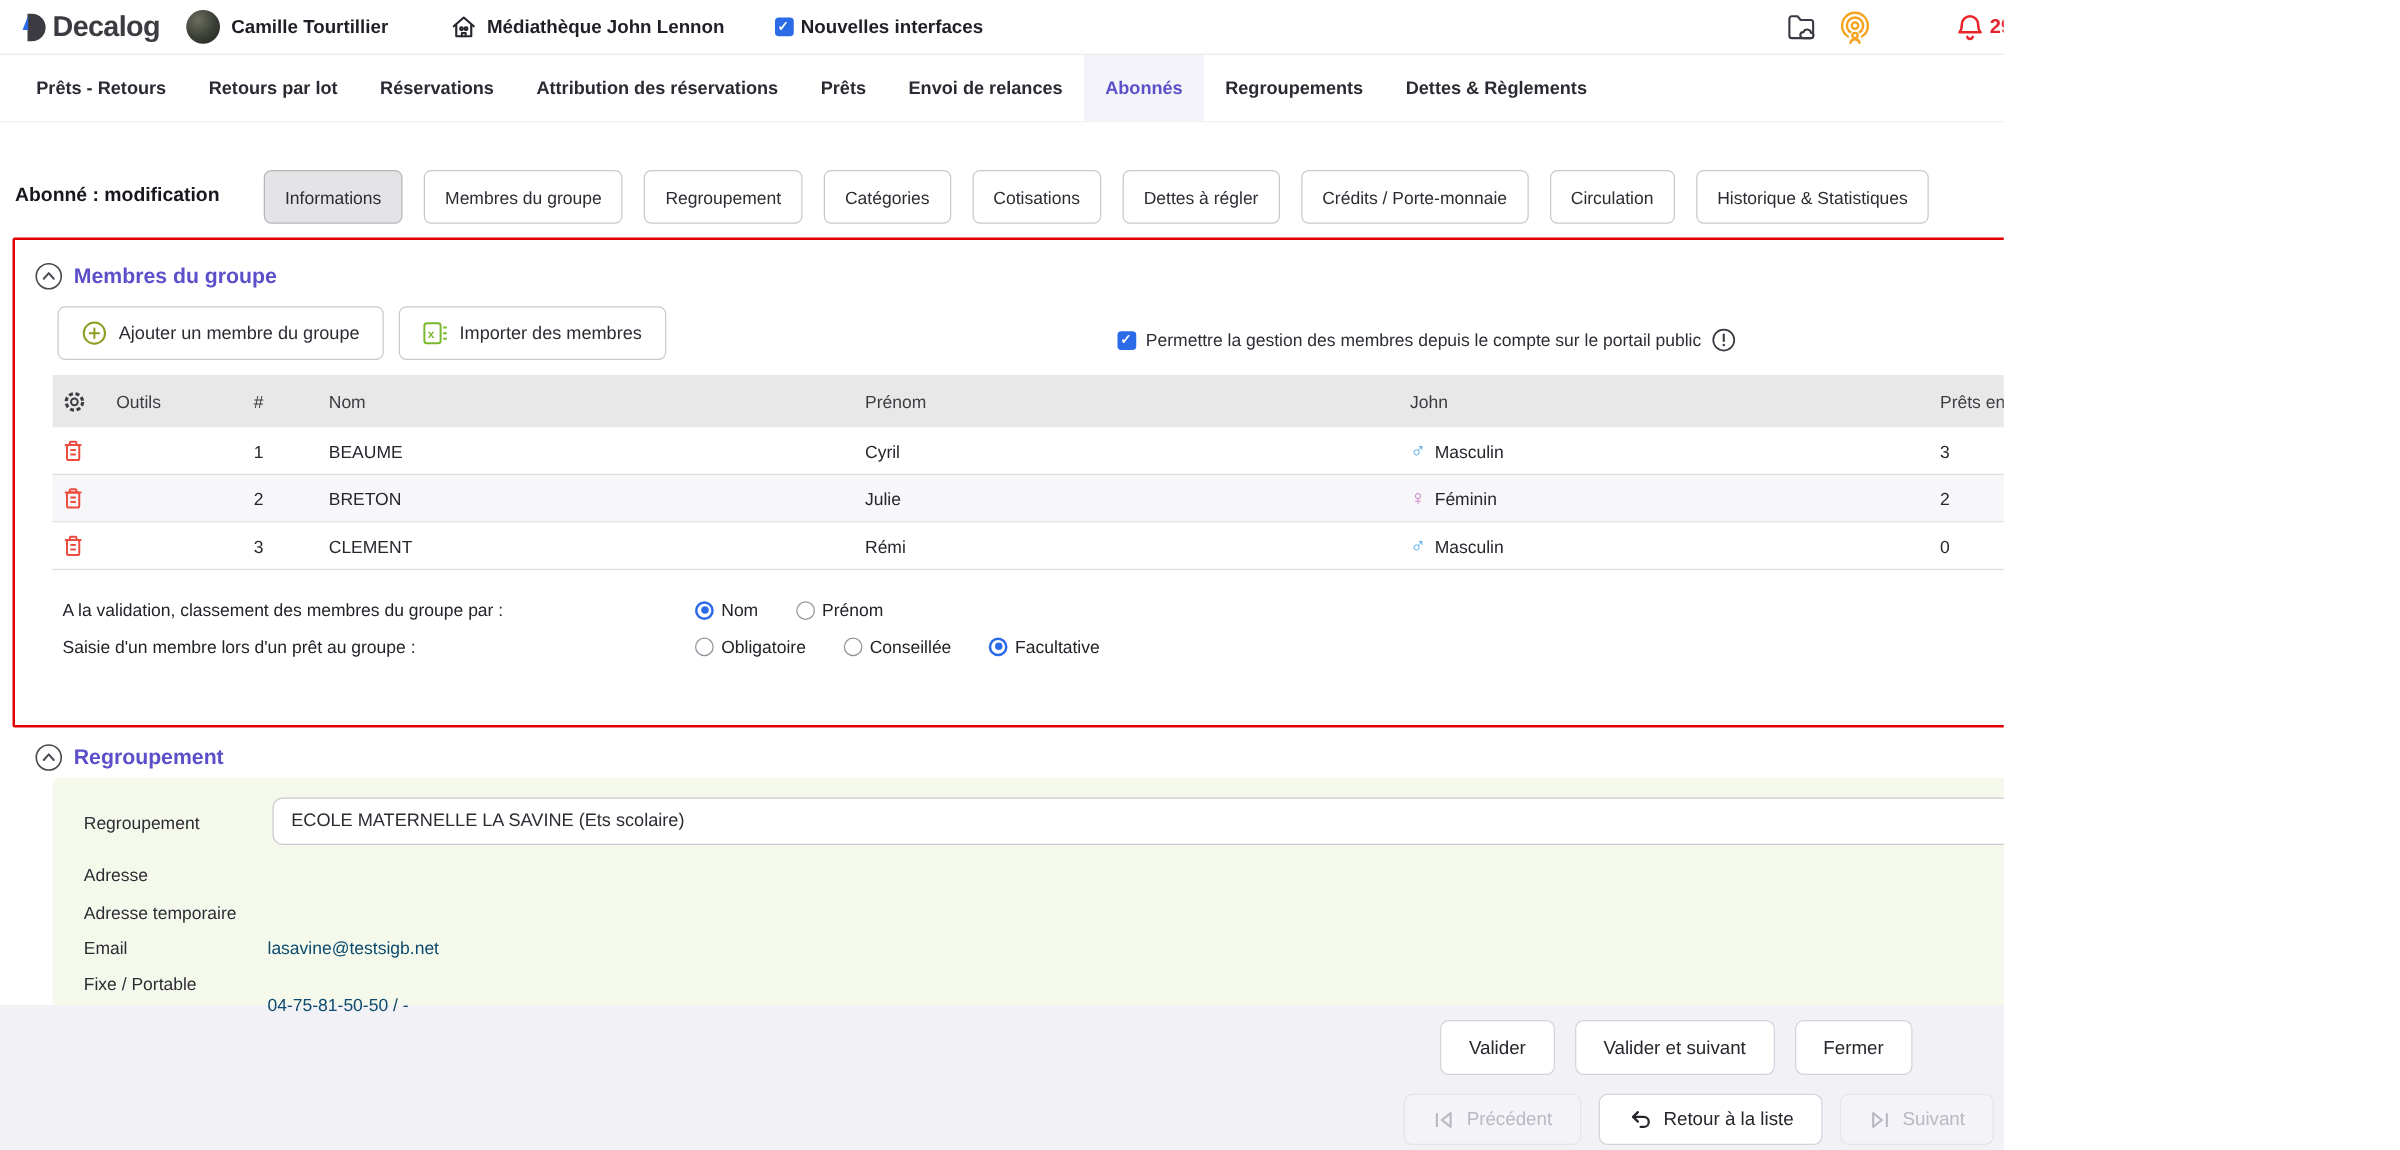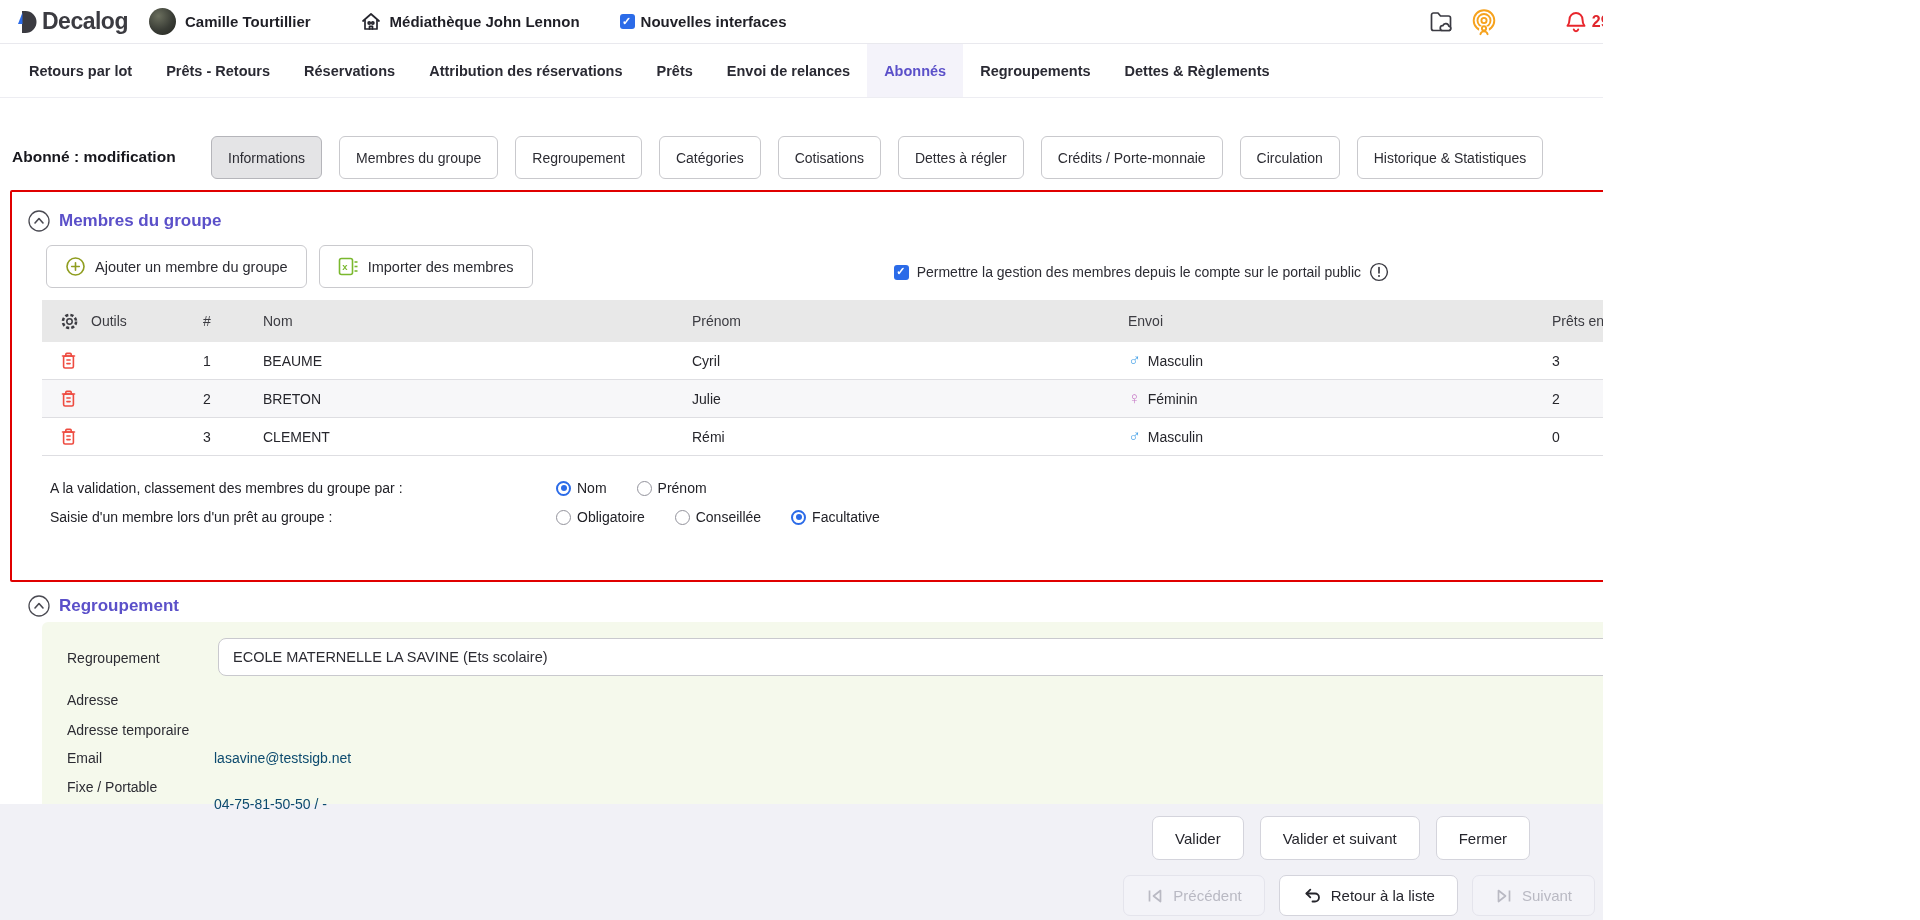--- a/index.html
+++ b/index.html
@@ -64,21 +64,21 @@
   .act-btn { display:flex; align-items:center; gap:9px; padding:0 18px; background:#fff;
              border:1px solid #cacace; border-radius:6px; font-size:14.5px; color:#2c2c33; cursor:pointer; }
   .portal-row { position:absolute; right:214px; top:255px; height:34px; display:flex; align-items:center; gap:8px; }
   .portal-label { font-size:14px; color:#2c2c33; }
 
   .mtable { position:absolute; left:42px; top:300px; width:1698px; }
   .mrow { display:grid; grid-template-columns:161px 60px 429px 436px 418px 194px; align-items:center; }
   .mhead { height:42px; background:#e8e8e8; font-size:14px; color:#3c3c42; }
   .mdata { height:38px; font-size:14px; color:#26262c; border-bottom:1px solid #dedee2; background:#fff; }
   .mdata.stripe { background:#f7f7f9; }
-  .cell-tools { padding-left:18px; display:flex; align-items:center; gap:12px; }
+  .cell-tools { padding-left:8px; display:flex; align-items:center; gap:24px; }
   .cell-loans { padding-left:6px; }
   .cell-sex { display:flex; align-items:center; gap:7px; }
   .sex-glyph { font-size:17px; line-height:1; }
   .sex-glyph.male { color:#4aa3e8; }
   .sex-glyph.female { color:#c678c6; }
   .trash-btn { display:flex; cursor:pointer; }
 
   .radio-row { position:absolute; left:50px; height:24px; display:flex; align-items:center; font-size:14px; color:#222228; }
   .radio-row .q { width:506px; }
   .radio-opts { display:flex; gap:30px; }
@@ -179,22 +179,22 @@
         <svg width="23" height="23" viewBox="0 0 23 23" fill="none">
           <circle cx="11.5" cy="11.5" r="9.6" stroke="#3a3a42" stroke-width="1.5"></circle>
           <line x1="11.5" y1="6.6" x2="11.5" y2="12.6" stroke="#3a3a42" stroke-width="1.8" stroke-linecap="round"></line>
           <circle cx="11.5" cy="15.9" r="1.15" fill="#3a3a42"></circle>
         </svg>
       </span>
     </div>
   </div>
 
   <div class="navbar">
+    <div class="nav-item">Prêts - Retours</div>
     <div class="nav-item">Retours par lot</div>
-    <div class="nav-item">Prêts - Retours</div>
     <div class="nav-item">Réservations</div>
     <div class="nav-item">Attribution des réservations</div>
     <div class="nav-item">Prêts</div>
     <div class="nav-item">Envoi de relances</div>
     <div class="nav-item active">Abonnés</div>
     <div class="nav-item">Regroupements</div>
     <div class="nav-item">Dettes &amp; Règlements</div>
   </div>
 
   <div class="content-bg"></div>
@@ -262,21 +262,21 @@
       <div class="cell-tools">
         <svg width="19" height="19" viewBox="0 0 19 19" fill="none" stroke="#3c3c42">
           <circle cx="9.5" cy="9.5" r="6.6" stroke-width="2.5" stroke-dasharray="3.2 2.1"></circle>
           <circle cx="9.5" cy="9.5" r="2.7" stroke-width="1.5"></circle>
         </svg>
         <span>Outils</span>
       </div>
       <div>#</div>
       <div>Nom</div>
       <div>Prénom</div>
-      <div>Envoi</div>
+      <div>John</div>
       <div class="cell-loans">Prêts en cours</div>
     </div>
 
     <div class="mrow mdata">
       <div class="cell-tools">
         <span class="trash-btn">
           <svg width="17" height="19" viewBox="0 0 17 19" fill="none" stroke="#ee4b40" stroke-width="1.6" stroke-linecap="round" stroke-linejoin="round">
             <path d="M2.5 5 h12"></path>
               <path d="M5.8 5 V3.4 a1 1 0 0 1 1 -1 h3.4 a1 1 0 0 1 1 1 V5"></path>
             <rect x="3.6" y="5" width="9.8" height="12" rx="1.5"></rect>

